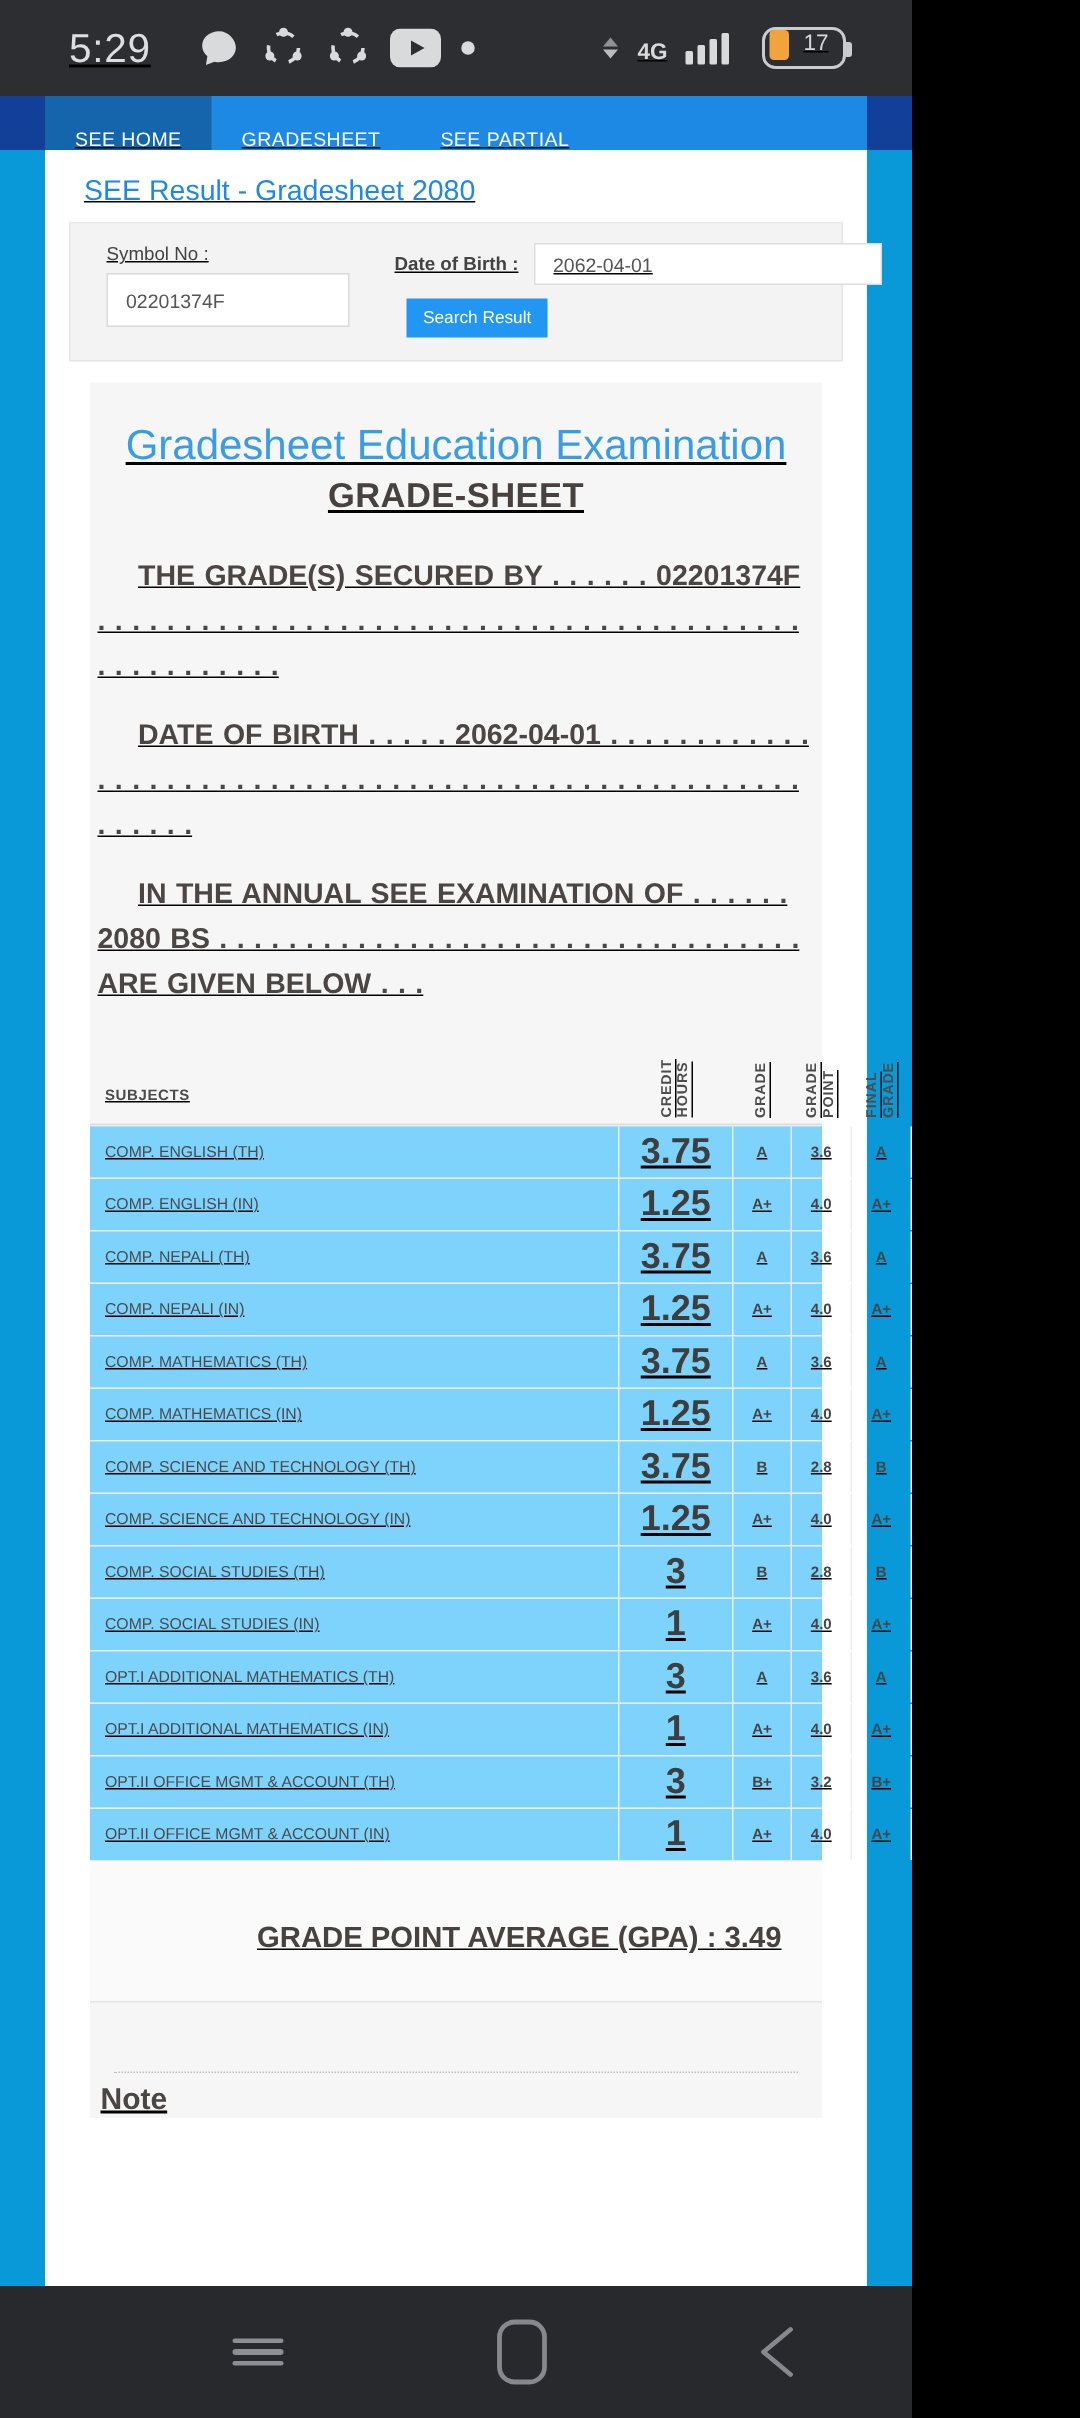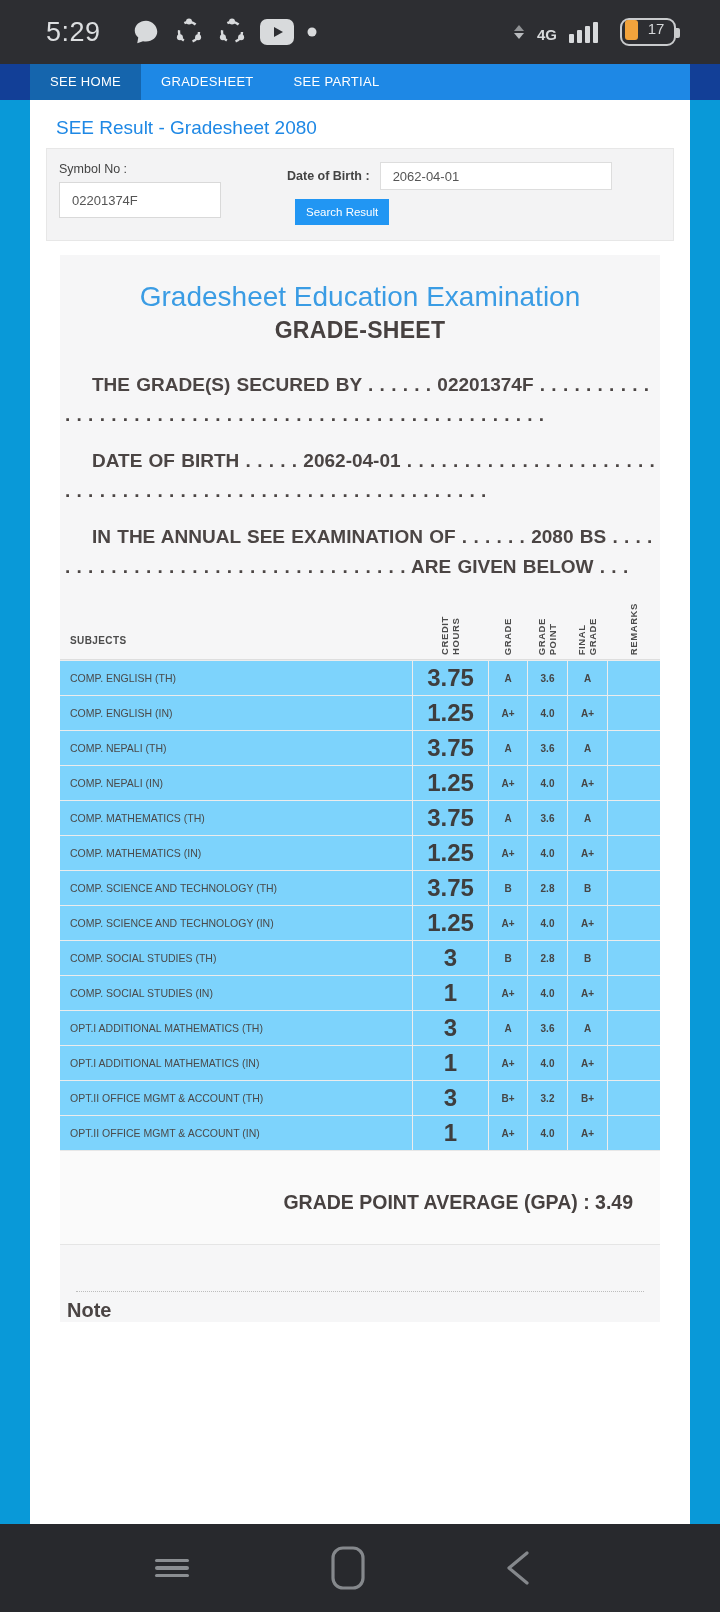--- a/index.html
+++ b/index.html
@@ -3,22 +3,22 @@
 <meta charset="utf-8">
 <style>
   :root{
     --accent-blue:#1e88e5; --nav-active-blue:#1565ad; --navy-strip:#123f97;
     --body-cyan:#0999d8; --button-blue:#2196f3; --battery-orange:#f2a33c;
     --heading-blue:#3a9ce4; --text-dark:#4b4544;
   }
   *{box-sizing:border-box; margin:0; padding:0;}
   html,body{background:#000;}
   .screen{
-    position:relative; width:720px; height:1612px; overflow:hidden;
-    background:var(--body-cyan); font-family:"Liberation Sans", sans-serif;
+    position:relative; width:608px; height:1612px; overflow:hidden;
+    background:var(--body-cyan); font-family:"Liberation Sans", sans-serif;text-decoration:underline;
   }
   
   .status-bar{
     height:64px; background:#2d2e32; display:flex; align-items:center;
     padding:0 44px 0 46px; color:#dcdee0;
   }
   .sb-time{font-size:27px; letter-spacing:0.5px; margin-right:30px;}
   .sb-icons{display:flex; align-items:center; gap:13px;}
   .sb-right{margin-left:auto; display:flex; align-items:center; gap:12px;}
   .updown{display:flex; flex-direction:column; gap:2px; margin-right:1px;}
@@ -29,28 +29,28 @@
   .sig{display:flex; align-items:flex-end; gap:3px; height:22px; margin-right:10px;}
   .sig i{display:block; width:5px; background:#d8dadc; border-radius:1px;}
   .battery{position:relative; width:56px; height:28px; border:2px solid #c9cbcd; border-radius:9px; display:flex; }
   .battery:after{content:""; position:absolute; right:-6px; top:8px; width:4px; height:10px; background:#c9cbcd; border-radius:0 2px 2px 0;}
   .bat-fill{width:13px; height:20px; background:var(--battery-orange); border-radius:3px; margin-left:3px;}
   .bat-num{flex:1; text-align:center; font-size:15px; color:#d5d7d9;}
   
   .nav-strip{height:36px; background:var(--navy-strip); padding:0 30px;}
   .nav-tabs{height:36px; background:var(--accent-blue); display:flex; overflow:hidden;}
   .nav-tab{color:#fff; font-size:13px; letter-spacing:0.3px; padding:1px 20px 0;
-    display:flex; align-items:center; cursor:pointer; white-space:nowrap;}
+    display:flex; align-items:flex-end; cursor:pointer; white-space:nowrap;}
   .nav-tab span{display:block; margin-top:-2px; line-height:15px;}
   .nav-tab.active{background:var(--nav-active-blue);}
   
   .content{background:var(--body-cyan); min-height:1512px;}
   .card{margin:0 30px; background:#fff; min-height:1470px; padding-bottom:40px;}
   .page-title{color:var(--accent-blue); font-size:19px; font-weight:400; padding:17px 0 9px 26px;}
-  .form-box{margin:0 16px; background:#f3f3f4; border:1px solid #e7e7e7; padding:13px 12px 15px; display:flex;}
+  .form-box{margin:0 16px; background:#f3f3f4; border:1px solid #e7e7e7; padding:13px 24px 15px; display:flex;gap:30px;}
   .f-left{width:228px;}
   .f-label{font-size:12.5px; color:#434343; margin-bottom:6px;}
   .f-input{width:162px; height:36px; border:1px solid #d9d9d9; background:#fff; padding:0 12px; font-size:13px; color:#555; font-family:"Liberation Sans",sans-serif;}
   .f-right{flex:1;}
   .dob-row{display:flex; align-items:center;}
   .dob-label{font-size:12.5px; color:#434343; font-weight:700; margin-right:10px; white-space:nowrap;}
   .dob-input{width:232px; height:28px; border:1px solid #ddd; background:#fff; padding:0 12px; font-size:13px; color:#555; font-family:"Liberation Sans",sans-serif;}
   .search-btn{margin:9px 0 0 8px; background:var(--button-blue); border:none; color:#fff; font-size:11.5px; padding:7px 11px; cursor:pointer; font-family:"Liberation Sans",sans-serif;}
   
   .sheet{margin:14px 30px 0; background:#f6f6f7; padding:26px 0 0;}

